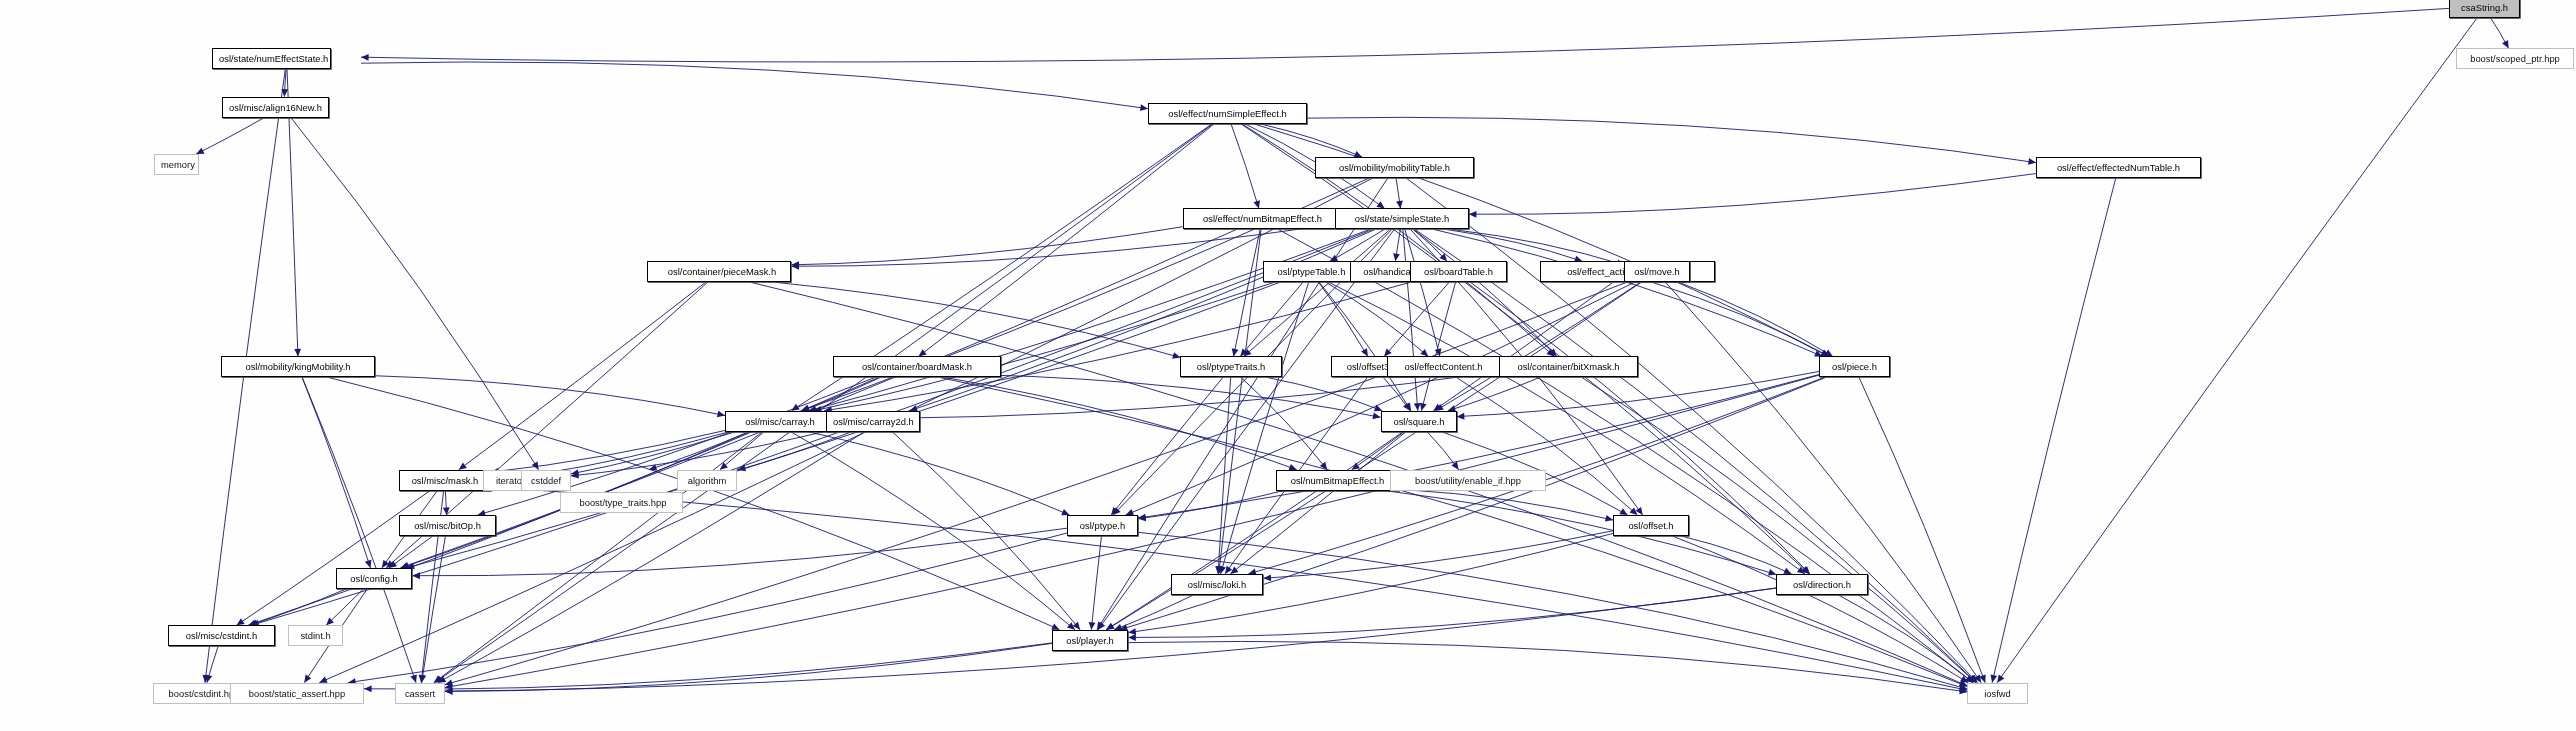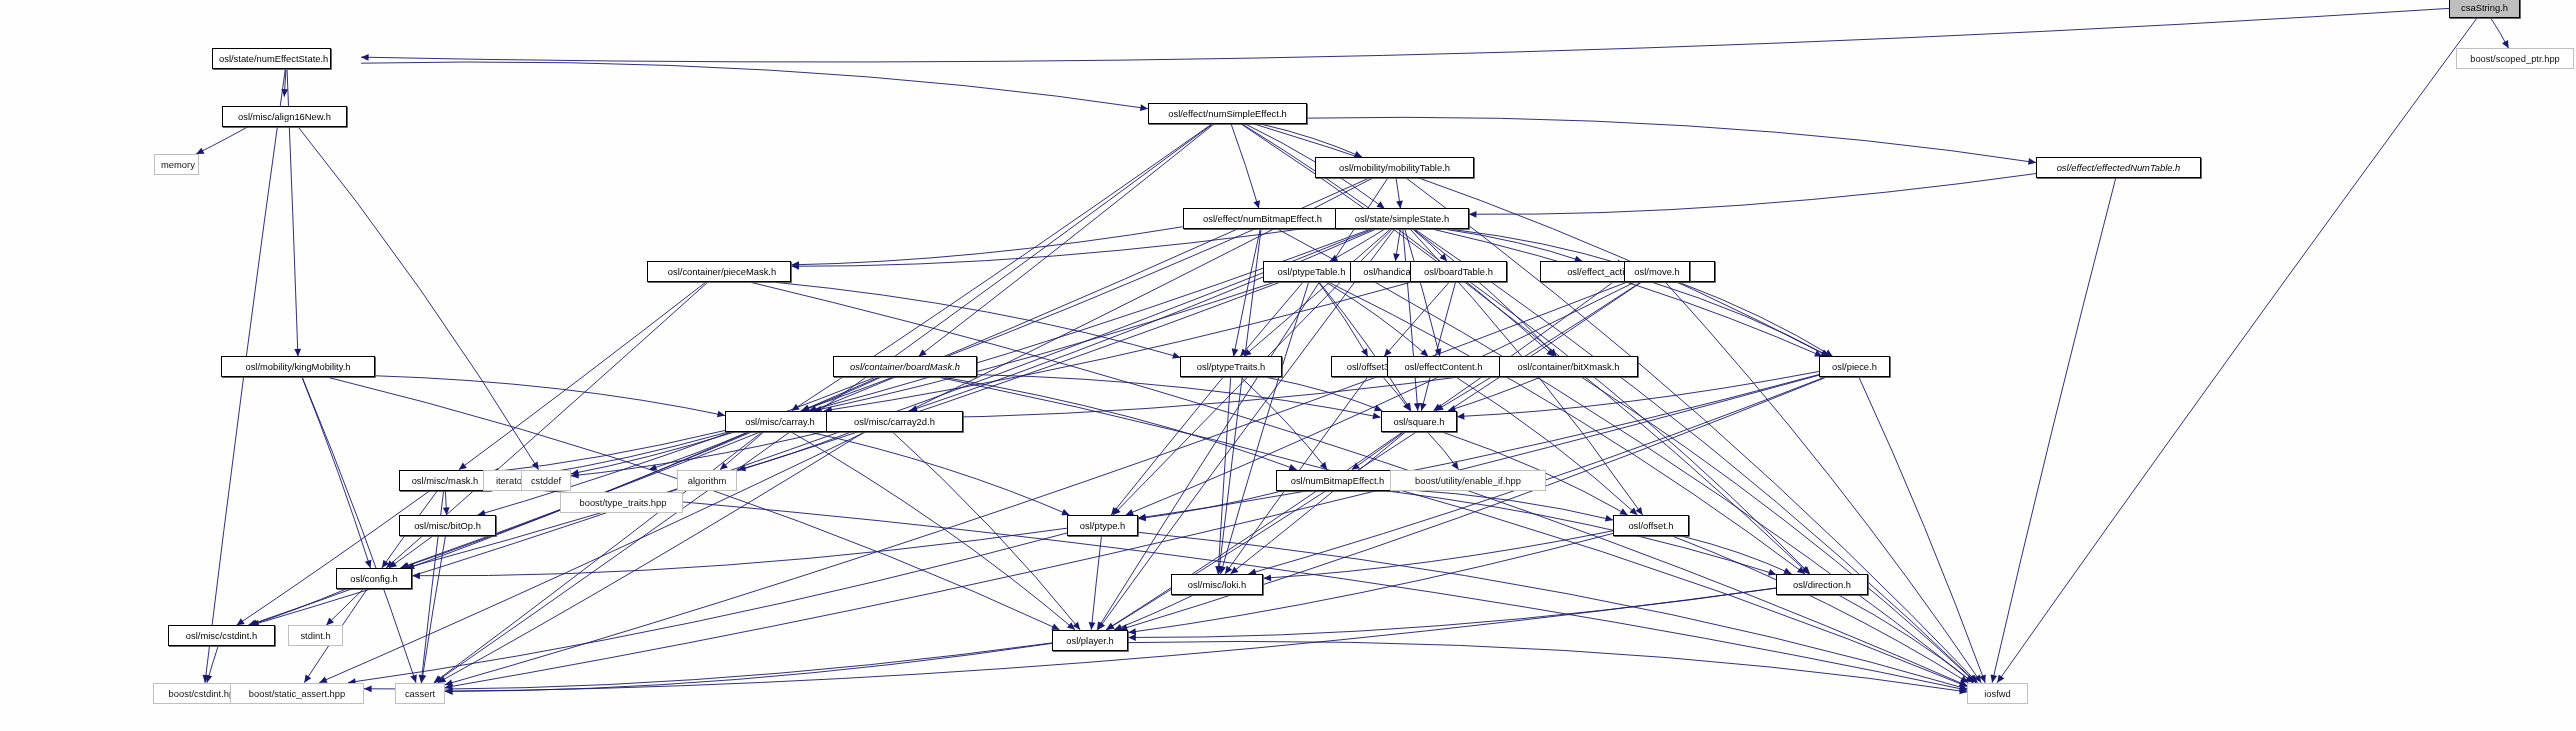--- a/index.html
+++ b/index.html
@@ -307,42 +307,42 @@
       <polygon points="589,915.3971830985915 598.9944811753621,919.9094271118662 599.0055038247804,910.9094338618021" class="arrow"></polygon>
       <path d="M1494,850.968094038623 Q2093.94,839.177128463476 2605,916.2661628883292" class="edge"></path>
       <polygon points="2605,916.2661628883292 2595.7830540369696,910.3249587078133 2594.440666804174,919.2242843292986" class="arrow"></polygon>
       <path d="M1393,851.3666666666667 Q901.06,918.1733333333334 482,912.1" class="edge"></path>
       <polygon points="482,912.1 491.93373942261536,916.7444398029879 492.0641605091267,907.7453848337041" class="arrow"></polygon>
     </svg>
   <div id="nodes">
       <div class="node root" style="left: 2449px; top: -3px; width: 71px;">csaString.h</div>
       <div class="node system" style="left: 2456px; top: 48px; width: 118px;">boost/scoped_ptr.hpp</div>
       <div class="node local" style="left: 212px; top: 48px; width: 119px;">osl/state/numEffectState.h</div>
-      <div class="node local" style="left: 222px; top: 106px; width: 125px;">osl/misc/align16New.h</div>
+      <div class="node local" style="left: 222px; top: 97px; width: 107px;">osl/misc/align16New.h</div>
       <div class="node system" style="left: 154px; top: 154px; width: 45px;">memory</div>
       <div class="node local" style="left: 1148px; top: 103px; width: 159px;">osl/effect/numSimpleEffect.h</div>
       <div class="node local" style="left: 1315px; top: 157px; width: 159px;">osl/mobility/mobilityTable.h</div>
-      <div class="node local" style="left: 2036px; top: 157px; width: 165px; font-style: italic;">osl/effect/effectedNumTable.h</div>
+      <div class="node local" style="left: 2036px; top: 157px; width: 165px;">osl/effect/effectedNumTable.h</div>
       <div class="node local" style="left: 1183px; top: 208px; width: 159px;">osl/effect/numBitmapEffect.h</div>
       <div class="node local" style="left: 1335px; top: 208px; width: 134px;">osl/state/simpleState.h</div>
       <div class="node local" style="left: 647px; top: 261px; width: 144px; padding-left: 12px;">osl/container/pieceMask.h</div>
       <div class="node local" style="left: 1263px; top: 261px; width: 97px;">osl/ptypeTable.h</div>
       <div class="node local" style="left: 1350px; top: 261px; width: 87px;">osl/handicap.h</div>
       <div class="node local" style="left: 1410px; top: 261px; width: 97px;">osl/boardTable.h</div>
       <div class="node local" style="left: 1540px; top: 261px; width: 175px;">osl/effect_action/pieceFilter.h</div>
       <div class="node local" style="left: 1624px; top: 261px; width: 66px;">osl/move.h</div>
       <div class="node local" style="left: 221px; top: 356px; width: 154px;">osl/mobility/kingMobility.h</div>
-      <div class="node local" style="left: 833px; top: 356px; width: 144px; font-style: italic;">osl/container/boardMask.h</div>
+      <div class="node local" style="left: 833px; top: 356px; width: 168px;">osl/container/boardMask.h</div>
       <div class="node local" style="left: 1180px; top: 356px; width: 102px;">osl/ptypeTraits.h</div>
       <div class="node local" style="left: 1331px; top: 356px; width: 87px;">osl/offset32.h</div>
       <div class="node local" style="left: 1387px; top: 356px; width: 113px;">osl/effectContent.h</div>
       <div class="node local" style="left: 1499px; top: 356px; width: 139px;">osl/container/bitXmask.h</div>
       <div class="node local" style="left: 1819px; top: 356px; width: 71px;">osl/piece.h</div>
       <div class="node local" style="left: 725px; top: 411px; width: 110px;">osl/misc/carray.h</div>
-      <div class="node local" style="left: 826px; top: 411px; width: 137px;">osl/misc/carray2d.h</div>
+      <div class="node local" style="left: 826px; top: 411px; width: 94px;">osl/misc/carray2d.h</div>
       <div class="node local" style="left: 1381px; top: 411px; width: 76px;">osl/square.h</div>
       <div class="node local" style="left: 399px; top: 470px; width: 92px;">osl/misc/mask.h</div>
       <div class="node system" style="left: 483px; top: 470px; width: 55px;">iterator</div>
       <div class="node system" style="left: 521px; top: 470px; width: 50px;">cstddef</div>
       <div class="node system" style="left: 560px; top: 492px; width: 123px; padding-left: 9px;">boost/type_traits.hpp</div>
       <div class="node system" style="left: 677px; top: 470px; width: 60px;">algorithm</div>
       <div class="node local" style="left: 1276px; top: 470px; width: 123px;">osl/numBitmapEffect.h</div>
       <div class="node system" style="left: 1390px; top: 470px; width: 156px;">boost/utility/enable_if.hpp</div>
       <div class="node local" style="left: 399px; top: 515px; width: 97px;">osl/misc/bitOp.h</div>
       <div class="node local" style="left: 1067px; top: 515px; width: 71px;">osl/ptype.h</div>

